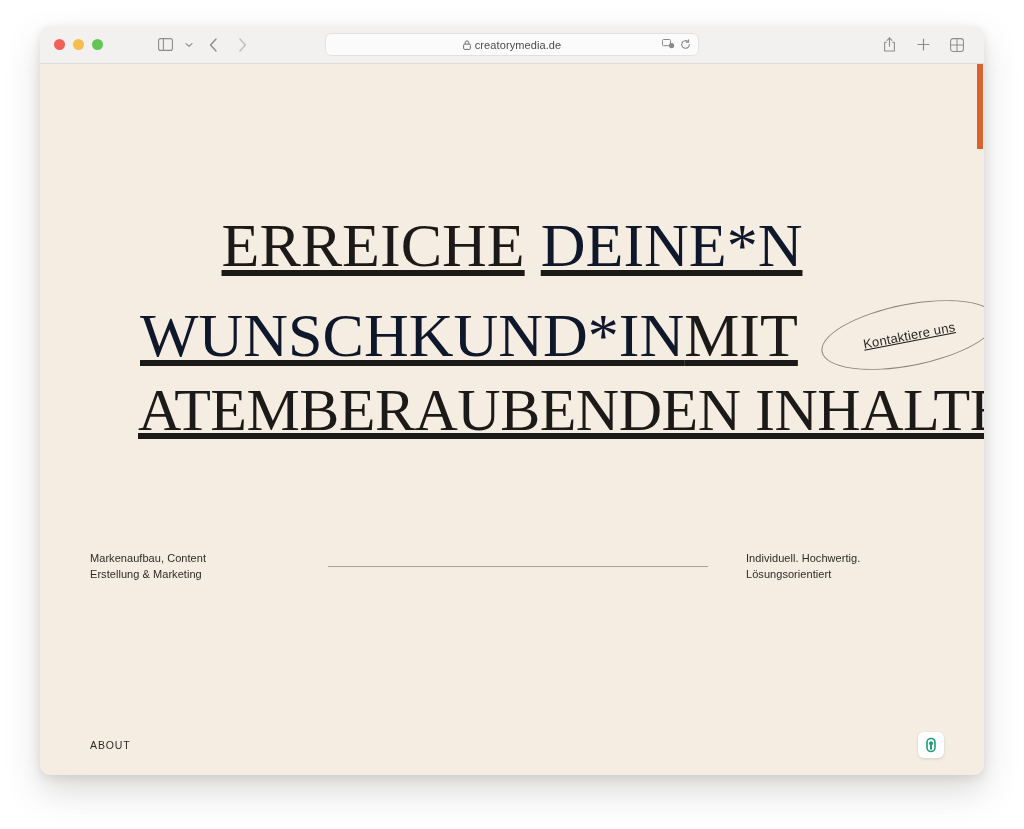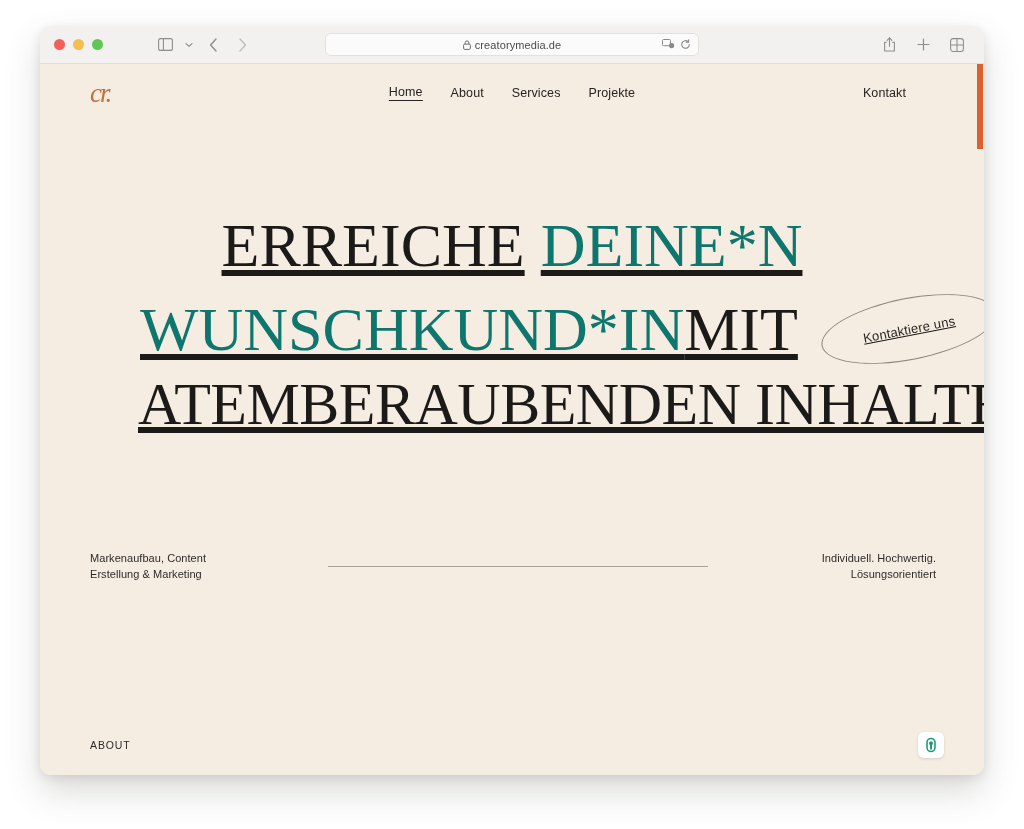--- a/index.html
+++ b/index.html
@@ -214,26 +214,26 @@
   }
 
   .hl-line {
     display: flex;
     align-items: baseline;
     justify-content: center;
     white-space: nowrap;
     text-decoration: underline;
   }
   .hl-line-1 { font-size: 62px; letter-spacing: 0px; }
-  .hl-line-2 { font-size: 62px; margin-top: 22px; letter-spacing: 0px;
+  .hl-line-2 { font-size: 62px; margin-top: 28px; letter-spacing: 0px;
                justify-content: flex-start; padding-left: 52px; align-items: flex-end; }
   .hl-line-3 { font-size: 60px; margin-top: 14px; letter-spacing: -0.5px;
                justify-content: flex-start; padding-left: 50px; }
 
-  .accent { color: #0f766e; }
+  .accent { color: #0f172a; }
   .dark   { color: #1c1a18; }
   .sp { display: inline-block; width: 0.26em; }
 
   
   .badge-wrap {
     position: relative;
     display: inline-block;
     margin-left: 22px;
     align-self: center;
   }
@@ -266,21 +266,21 @@
     align-items: center;
   }
   .sub-text {
     font-size: 11px;
     line-height: 1.45;
     color: #2e2b27;
     letter-spacing: 0.05px;
     white-space: nowrap;
   }
   .sub-left  { width: 200px; }
-  .sub-right { width: 190px; text-align: right; }
+  .sub-right { width: 190px; text-align: left; }
   .sub-rule {
     flex: 1;
     height: 1px;
     background: #a9a299;
     margin: 0 38px;
   }
 
   
   .site-footer {
     position: absolute;
@@ -395,32 +395,20 @@
           <rect x="0.6" y="0.6" width="12.8" height="12.8" rx="2.4"></rect>
           <line x1="7" y1="0.6" x2="7" y2="13.4"></line>
           <line x1="0.6" y1="7" x2="13.4" y2="7"></line>
         </svg>
       </span>
     </div>
   </div>
 
   <div class="site">
 
-    <div class="site-header">
-      <div class="logo">cr.</div>
-
-      <nav class="main-nav">
-        <a class="nav-link active" href="#">Home</a>
-        <a class="nav-link" href="#">About</a>
-        <a class="nav-link" href="#">Services</a>
-        <a class="nav-link" href="#">Projekte</a>
-      </nav>
-
-      <a class="contact-link" href="#">Kontakt</a>
-    </div>
 
     <div class="hero">
       <h1 class="headline">
 
         <div class="hl-line hl-line-1">
           <span class="dark">ERREICHE</span>
           <span class="sp"></span>
           <span class="accent">DEINE*N</span>
         </div>
 

